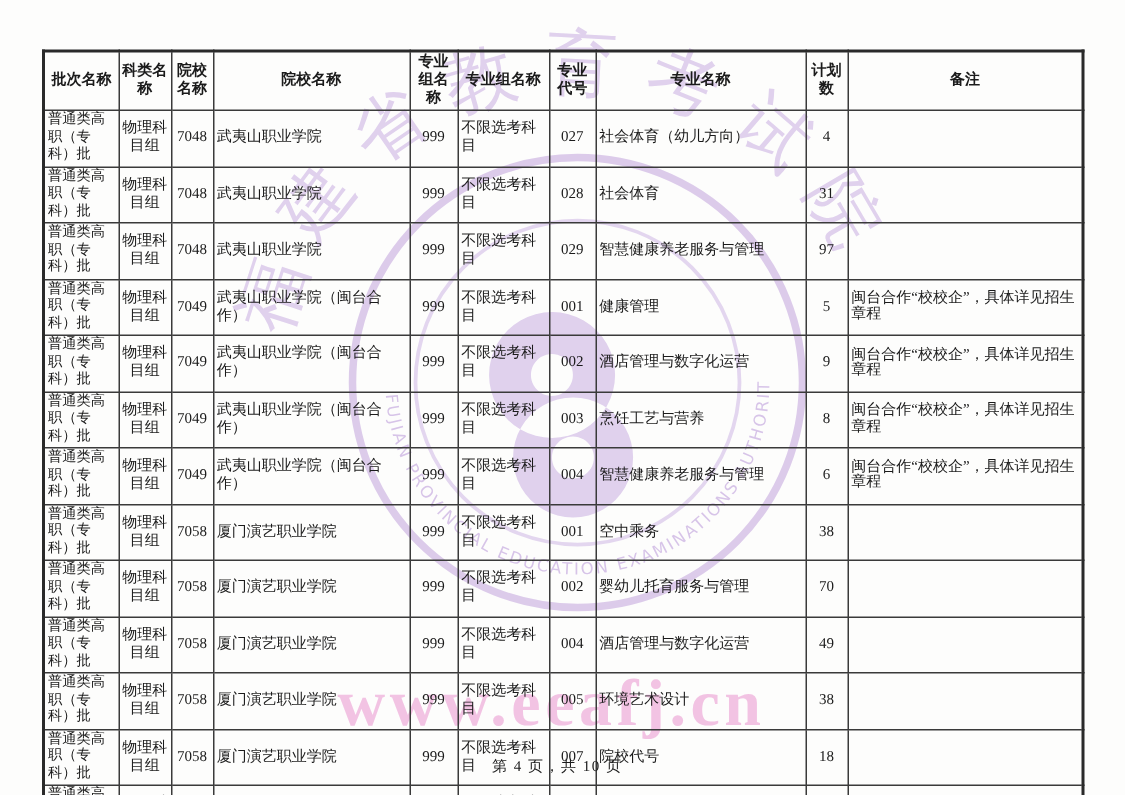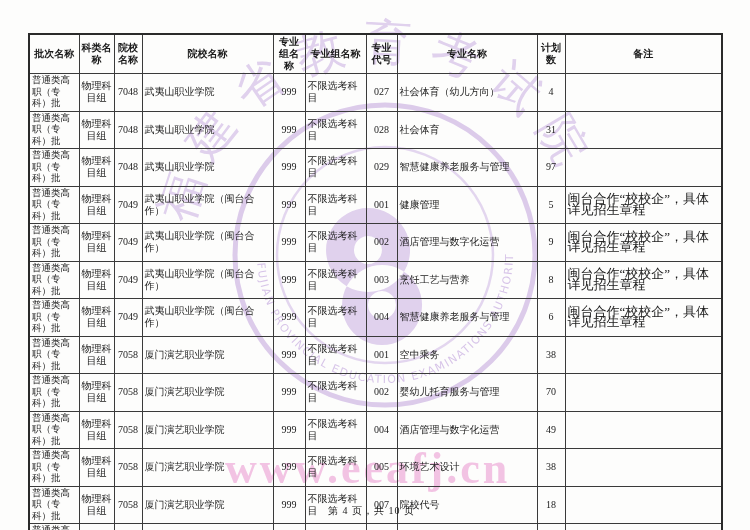--- a/index.html
+++ b/index.html
@@ -28,21 +28,21 @@
     padding:1px 2px;
     overflow:hidden;
     background:transparent;
   }
   table.plan{border:2px solid #2a2a2a;}
   thead th{font-weight:bold;height:31px;text-align:center;font-size:10px;line-height:12px;}
   tbody tr{height:26px;}
   td.c-center{text-align:center;}
   td.c-left{text-align:left;padding-left:4px;}
   td.batch{font-size:9.5px;line-height:11.5px;padding:1px 0;text-align:left;}
-  td.remark{font-size:13px;line-height:10.5px;padding:1px 3px;margin-top:44px;}
+  td.remark{font-size:10px;line-height:10.5px;padding:1px 3px;margin-top:44px;}
   .footer{
     position:absolute;left:25px;top:504px;width:693px;z-index:1;
     text-align:center;font-size:10px;color:#1b1b1b;letter-spacing:1px;
   }
 </style>
 </head>
 <body>
 
 <div class="page">
 

